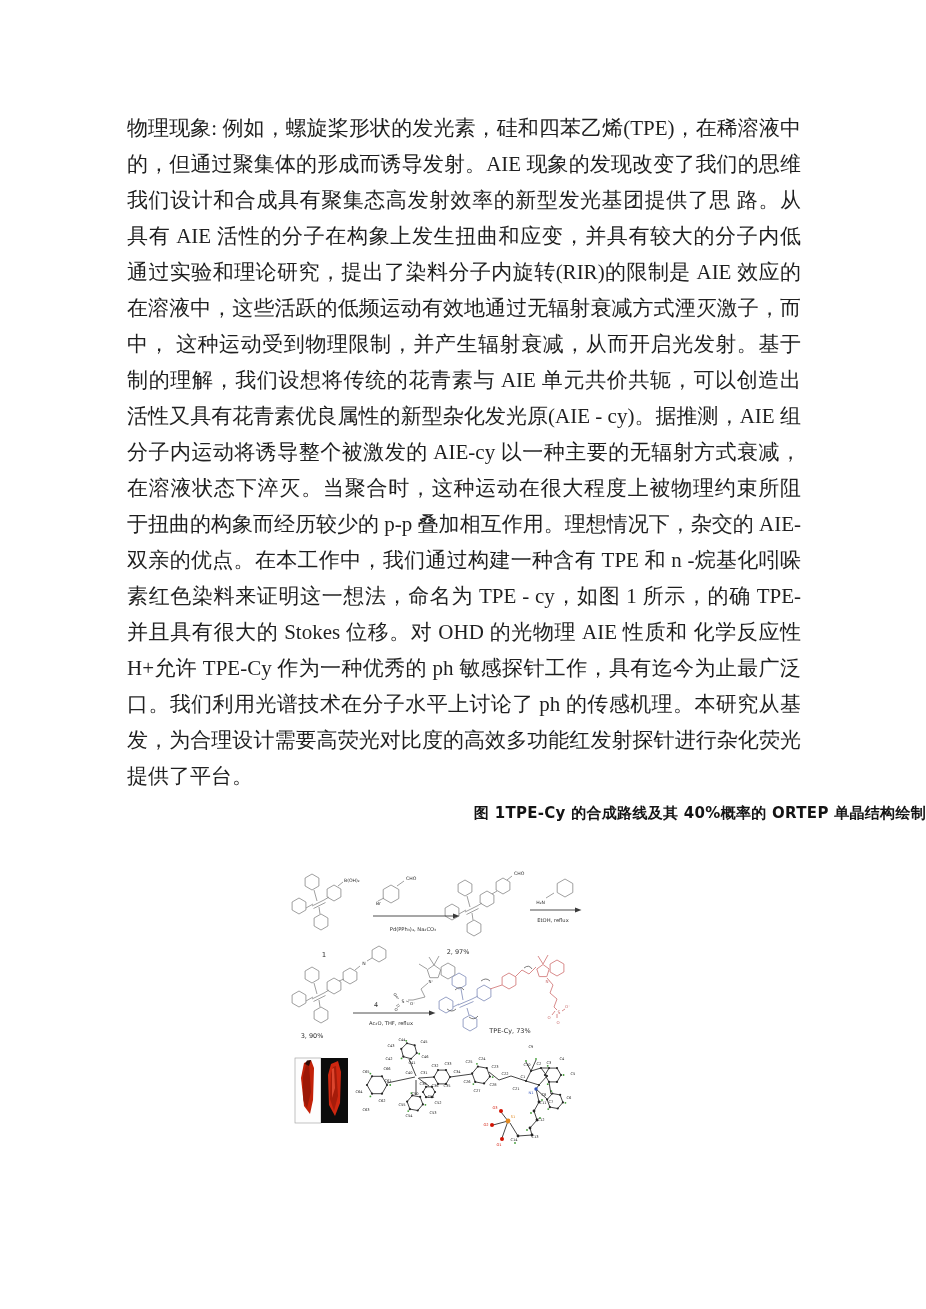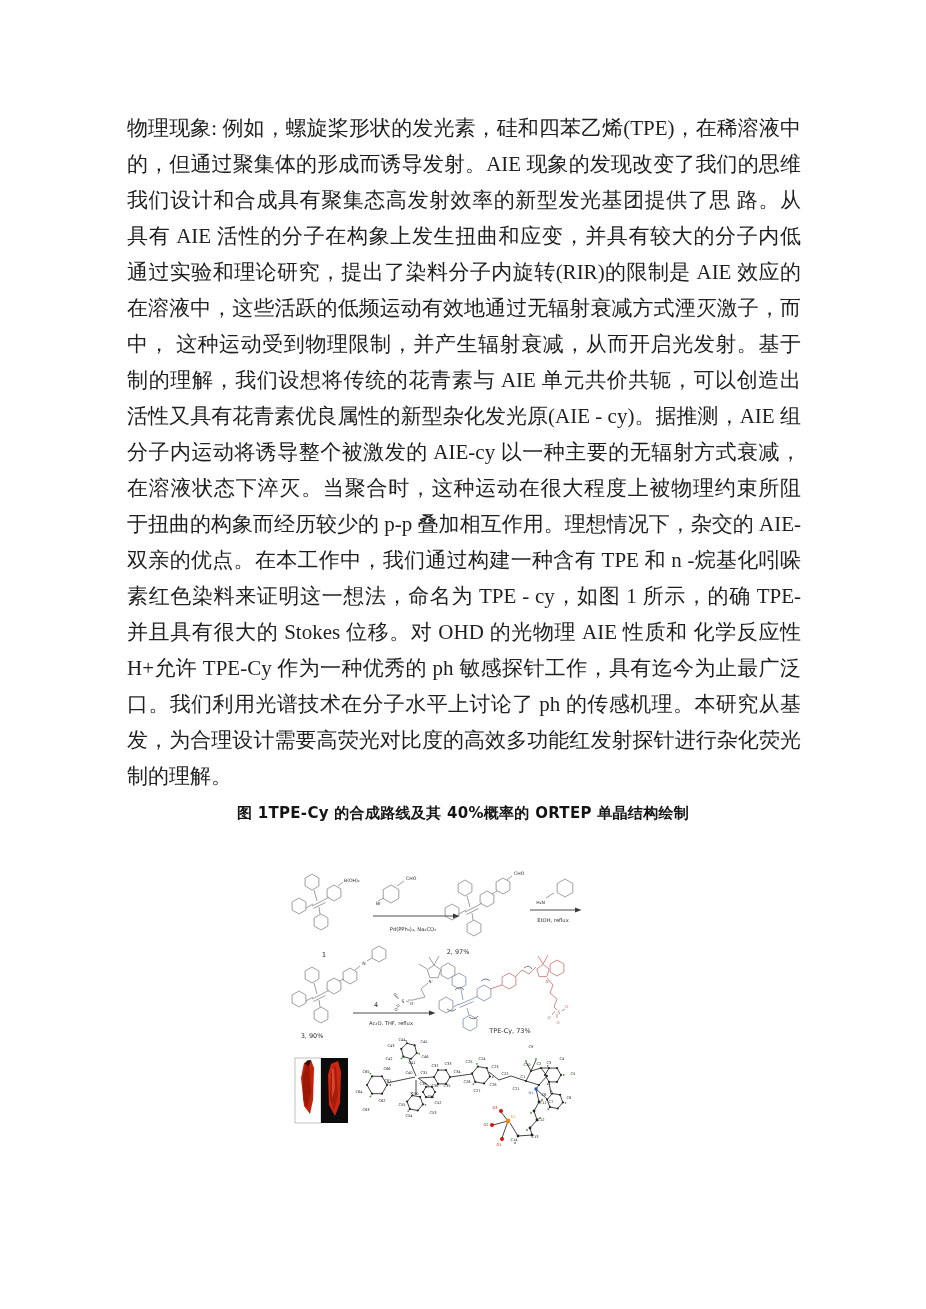--- a/index.html
+++ b/index.html
@@ -2,21 +2,21 @@
 <html><head>
 <meta charset="utf-8">
 <style>
   html,body{margin:0;padding:0;}
   body{width:926px;height:1309px;background:#ffffff;position:relative;
        font-family:"Liberation Serif",serif;overflow:hidden;}
   .textblock{position:absolute;left:127px;top:110px;width:674px;color:#1f1f1f;}
   .jline{font-size:21px;line-height:36px;height:36px;text-align:justify;
          text-align-last:justify;overflow:hidden;white-space:normal;}
   .jline.last{text-align-last:left;}
-  .caption{position:absolute;left:0;top:804px;width:926px;text-align:center;
+  .caption{position:absolute;left:0;top:804px;width:926px;text-align:right;
            font-family:"DejaVu Sans",sans-serif;font-size:15px;font-weight:600;
            color:#141414;letter-spacing:.3px;}
   .figwrap{position:absolute;left:285px;top:854px;width:320px;height:300px;}
   svg{display:block;}
   svg text{font-family:"DejaVu Sans",sans-serif;}
   .t4{font-size:4px}.t45{font-size:4.6px}.t5{font-size:5.2px}
   .t65{font-size:6.5px}.t7{font-size:7px}
   .tg{fill:#2e2e2e}.trd{fill:#c97070}
 </style>
 </head>
@@ -34,21 +34,21 @@
   <div class="jline">活性又具有花青素优良属性的新型杂化发光原(AIE - cy)。据推测，AIE 组分的活跃</div>
   <div class="jline">分子内运动将诱导整个被激发的 AIE-cy 以一种主要的无辐射方式衰减，因此光发射</div>
   <div class="jline">在溶液状态下淬灭。当聚合时，这种运动在很大程度上被物理约束所阻断，分子由</div>
   <div class="jline">于扭曲的构象而经历较少的 p-p 叠加相互作用。理想情况下，杂交的 AIE-Cy 将继承</div>
   <div class="jline">双亲的优点。在本工作中，我们通过构建一种含有 TPE 和 n -烷基化吲哚的半花青</div>
   <div class="jline">素红色染料来证明这一想法，命名为 TPE - cy，如图 1 所示，的确 TPE-Cy 活跃的，</div>
   <div class="jline">并且具有很大的 Stokes 位移。对 OHD 的光物理 AIE 性质和 化学反应性的结合。</div>
   <div class="jline">H+允许 TPE-Cy 作为一种优秀的 ph 敏感探针工作，具有迄今为止最广泛 的传感窗</div>
   <div class="jline">口。我们利用光谱技术在分子水平上讨论了 ph 的传感机理。本研究从基本角度出</div>
   <div class="jline">发，为合理设计需要高荧光对比度的高效多功能红发射探针进行杂化荧光生物测定</div>
-  <div class="jline last">制的理解。</div>
+  <div class="jline last">提供了平台。</div>
 </div>
 
 <div class="caption">图 1TPE-Cy 的合成路线及其 40%概率的 ORTEP 单晶结构绘制</div>
 
 <div class="figwrap">
   <svg id="scheme-svg" viewBox="0 0 320 300" width="320" height="300">
     <g id="fig-drawn">
         <polygon points="27.0,36.0 20.1,32.0 20.1,24.0 27.0,20.0 33.9,24.0 33.9,32.0" fill="none" stroke="#868686" stroke-width="0.8"></polygon>
         <polygon points="14.0,60.0 7.1,56.0 7.1,48.0 14.0,44.0 20.9,48.0 20.9,56.0" fill="none" stroke="#868686" stroke-width="0.8"></polygon>
         <polygon points="36.0,76.0 29.1,72.0 29.1,64.0 36.0,60.0 42.9,64.0 42.9,72.0" fill="none" stroke="#868686" stroke-width="0.8"></polygon>

